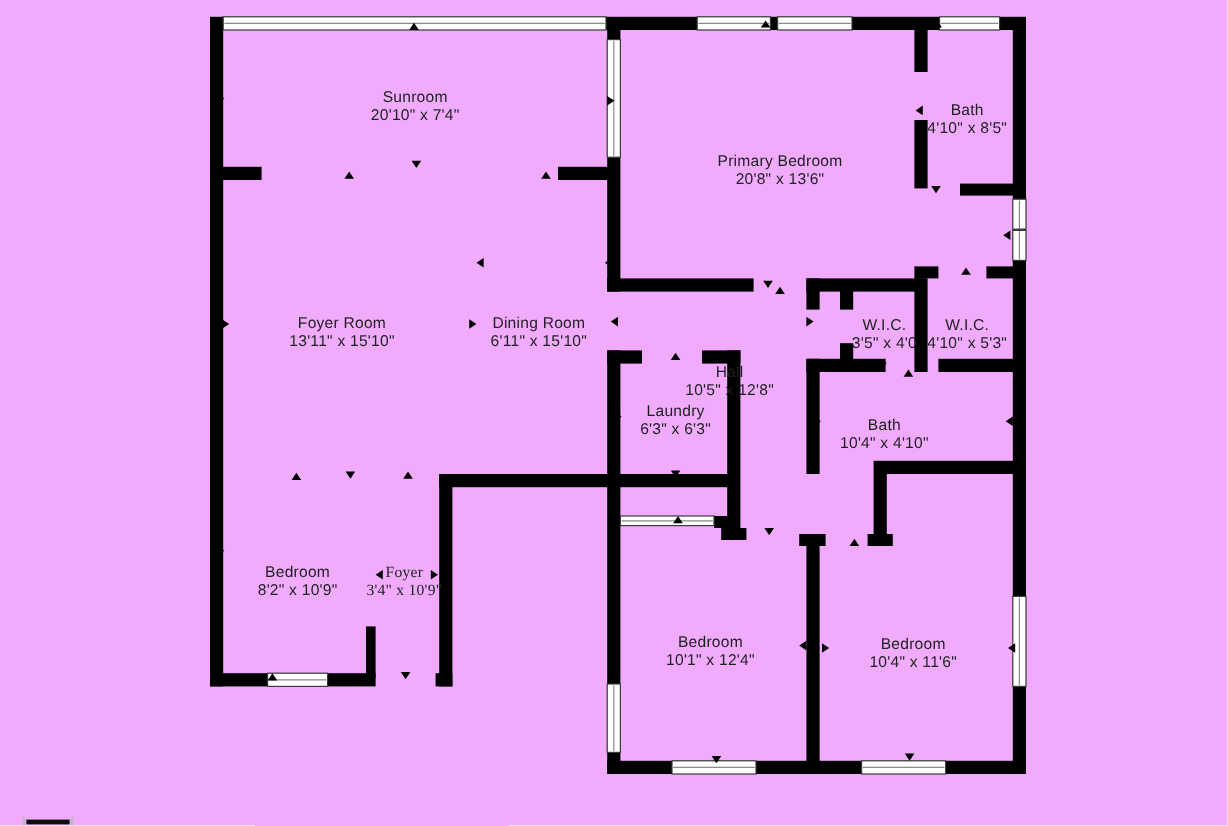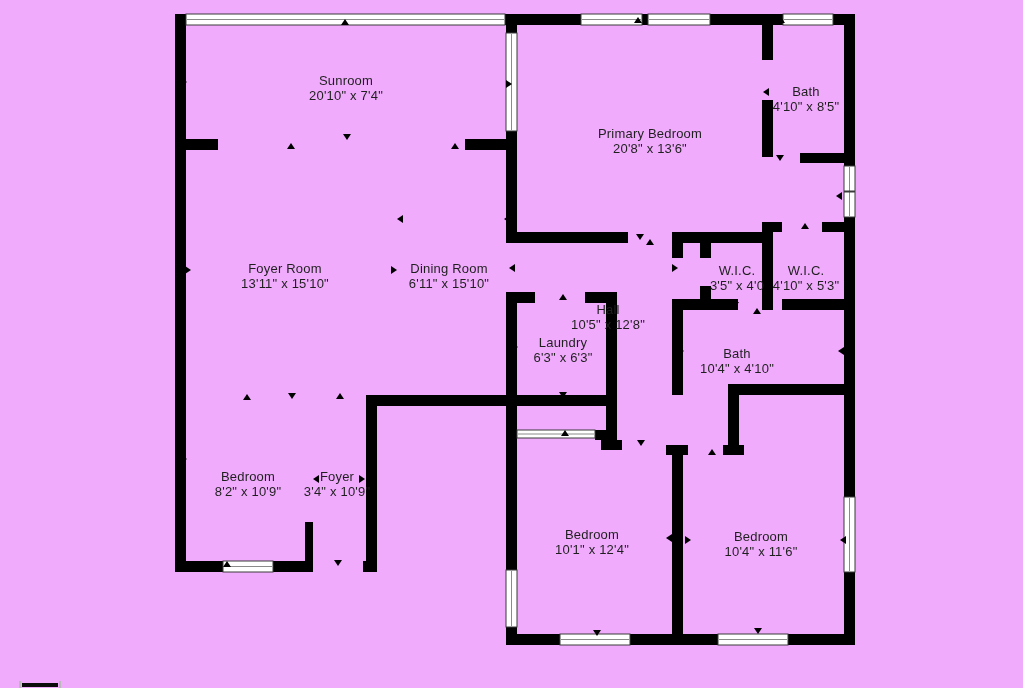--- a/index.html
+++ b/index.html
@@ -181,21 +181,21 @@
         <span class="room-dims">6'3" x 6'3"</span>
       </div>
       <div class="room-label" style="left: 737px; top: 361px;">
         <span class="room-name">Bath</span>
         <span class="room-dims">10'4" x 4'10"</span>
       </div>
       <div class="room-label" style="left: 248px; top: 484px;">
         <span class="room-name">Bedroom</span>
         <span class="room-dims">8'2" x 10'9"</span>
       </div>
-      <div class="room-label" style="left: 337px; top: 484px;">
+      <div class="room-label" style="left: 337px; top: 484px; font-family: Liberation Serif, serif;">
         <span class="room-name">Foyer</span>
         <span class="room-dims">3'4" x 10'9"</span>
       </div>
       <div class="room-label" style="left: 592px; top: 542px;">
         <span class="room-name">Bedroom</span>
         <span class="room-dims">10'1" x 12'4"</span>
       </div>
       <div class="room-label" style="left: 761px; top: 544px;">
         <span class="room-name">Bedroom</span>
         <span class="room-dims">10'4" x 11'6"</span>

